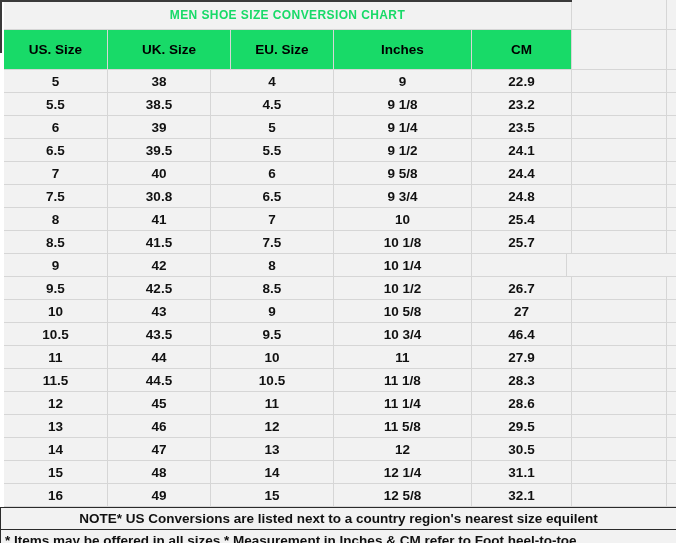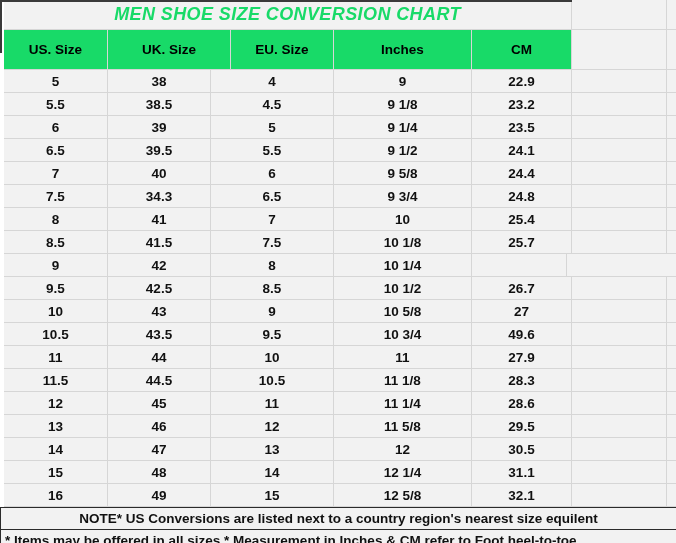--- a/index.html
+++ b/index.html
@@ -16,22 +16,22 @@
     color:var(--text);font-weight:bold;}
   .row{display:flex;width:676px;}
   .pad{width:4px;background:#ffffff;flex:0 0 auto;}
   .cell{flex:0 0 auto;display:flex;align-items:center;justify-content:center;
     background:var(--cell-bg);border-right:1px solid var(--grid-line);
     border-bottom:1px solid var(--grid-line);font-size:13.5px;white-space:nowrap;}
   .c0{width:104px}.c1{width:103px}.c2{width:123px}.c3{width:138px}.c4{width:100px}
   .cx{width:95px}
   .sliver{flex:1 1 auto;background:var(--cell-bg);border-bottom:1px solid var(--grid-line);}
   .title-row{height:30px;}
-  .title-cell{width:568px;font-size:18px;letter-spacing:.4px;
-    color:var(--accent-green);font-style:italic;}
+  .title-cell{width:568px;font-size:12px;letter-spacing:.4px;
+    color:var(--accent-green);}
   .header-row{height:40px;}
   .header-row .hcell{background:var(--accent-green);color:#000;}
   .data-row{height:23px;}
   .note-row{height:22px;width:676px;display:flex;align-items:center;
     background:var(--cell-bg);border-top:1px solid var(--dark-line);
     border-left:1px solid var(--dark-line);font-size:13.5px;white-space:nowrap;
     overflow:hidden;}
   .note-center{justify-content:center;}
   .note-left{justify-content:flex-start;padding-left:4px;}
   .note-last{border-bottom:1px solid var(--dark-line);}
@@ -114,21 +114,21 @@
     <div class="cell c1 v">40</div>
     <div class="cell c2 v">6</div>
     <div class="cell c3 v">9 5/8</div>
     <div class="cell c4 v">24.4</div>
     <div class="cell cx"></div>
     <div class="sliver"></div>
   </div>
       <div class="row data-row">
     <div class="pad"></div>
     <div class="cell c0 v">7.5</div>
-    <div class="cell c1 v">34.3</div>
+    <div class="cell c1 v">30.8</div>
     <div class="cell c2 v">6.5</div>
     <div class="cell c3 v">9 3/4</div>
     <div class="cell c4 v">24.8</div>
     <div class="cell cx"></div>
     <div class="sliver"></div>
   </div>
       <div class="row data-row">
     <div class="pad"></div>
     <div class="cell c0 v">8</div>
     <div class="cell c1 v">41</div>
@@ -176,21 +176,21 @@
     <div class="cell c4 v">27</div>
     <div class="cell cx"></div>
     <div class="sliver"></div>
   </div>
       <div class="row data-row">
     <div class="pad"></div>
     <div class="cell c0 v">10.5</div>
     <div class="cell c1 v">43.5</div>
     <div class="cell c2 v">9.5</div>
     <div class="cell c3 v">10 3/4</div>
-    <div class="cell c4 v">49.6</div>
+    <div class="cell c4 v">46.4</div>
     <div class="cell cx"></div>
     <div class="sliver"></div>
   </div>
       <div class="row data-row">
     <div class="pad"></div>
     <div class="cell c0 v">11</div>
     <div class="cell c1 v">44</div>
     <div class="cell c2 v">10</div>
     <div class="cell c3 v">11</div>
     <div class="cell c4 v">27.9</div>

